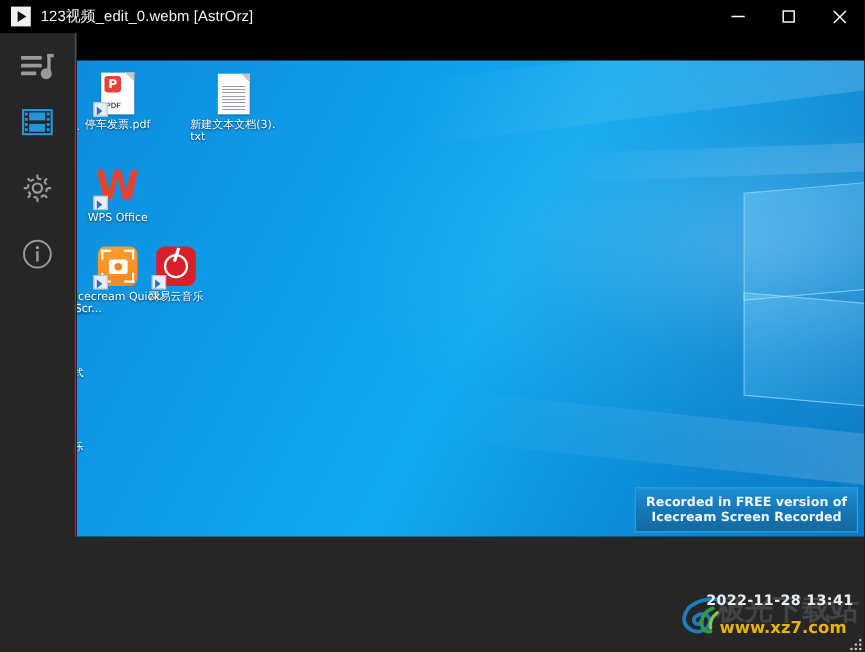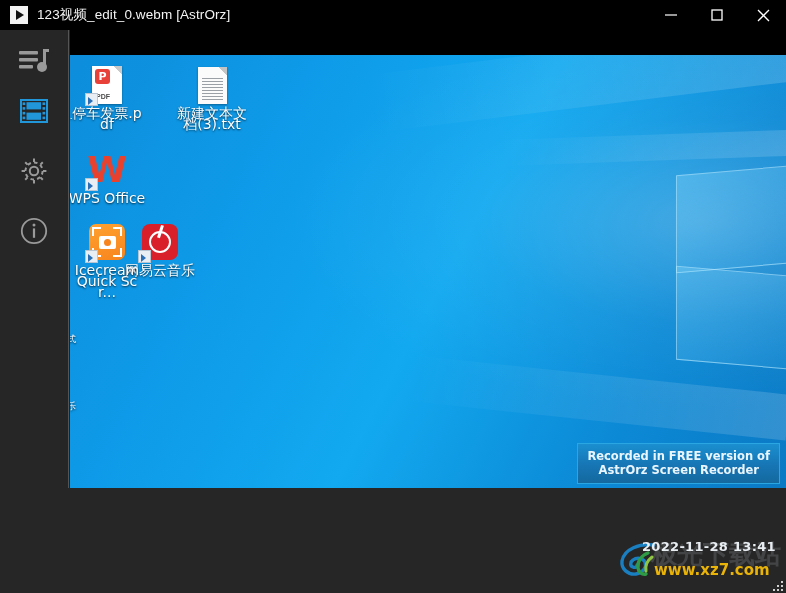--- a/index.html
+++ b/index.html
@@ -115,24 +115,23 @@
     width: 78px;
     display: flex; flex-direction: column; align-items: center;
   }
   .dicon .glyph {
     width: 40px; height: 40px;
     position: relative;
     display: flex; align-items: center; justify-content: center;
   }
   .dicon .label {
     margin-top: 3px;
-    font-size: 14px;
+    font-size: 10px;
     line-height: 11px;
     color: #ffffff;
-    text-align: center;
     text-shadow: 0 1px 2px rgba(0,0,0,0.75);
     font-family: "DejaVu Sans", sans-serif;
     word-break: break-all;
   }
   .shortcut-badge {
     position: absolute; left: -2px; bottom: -1px;
     width: 13px; height: 13px;
     background: #e9eef5;
     border: 1px solid #b9c4d2;
     box-sizing: border-box;
@@ -450,21 +449,21 @@
         </div>
         <div class="label">Icecream Quick Scr...</div>
       </div>
 
       <div class="clip-txt" style="left:-6px; top:56px;">...</div>
       <div class="clip-txt" style="left:-3px; top:278px;">式</div>
       <div class="clip-txt" style="left:-3px; top:345px;">乐</div>
 
       <div id="watermark">
         <div>Recorded in FREE version of</div>
-        <div>AstrOrz  Screen  Recorder</div>
+        <div>Icecream  Screen  Recorded</div>
       </div>
 
     </div>
   </div>
 
   <div id="controls">
 
     <div id="site-wm">
       <div id="site-logo">
         <svg width="40" height="38" viewBox="0 0 40 38">

